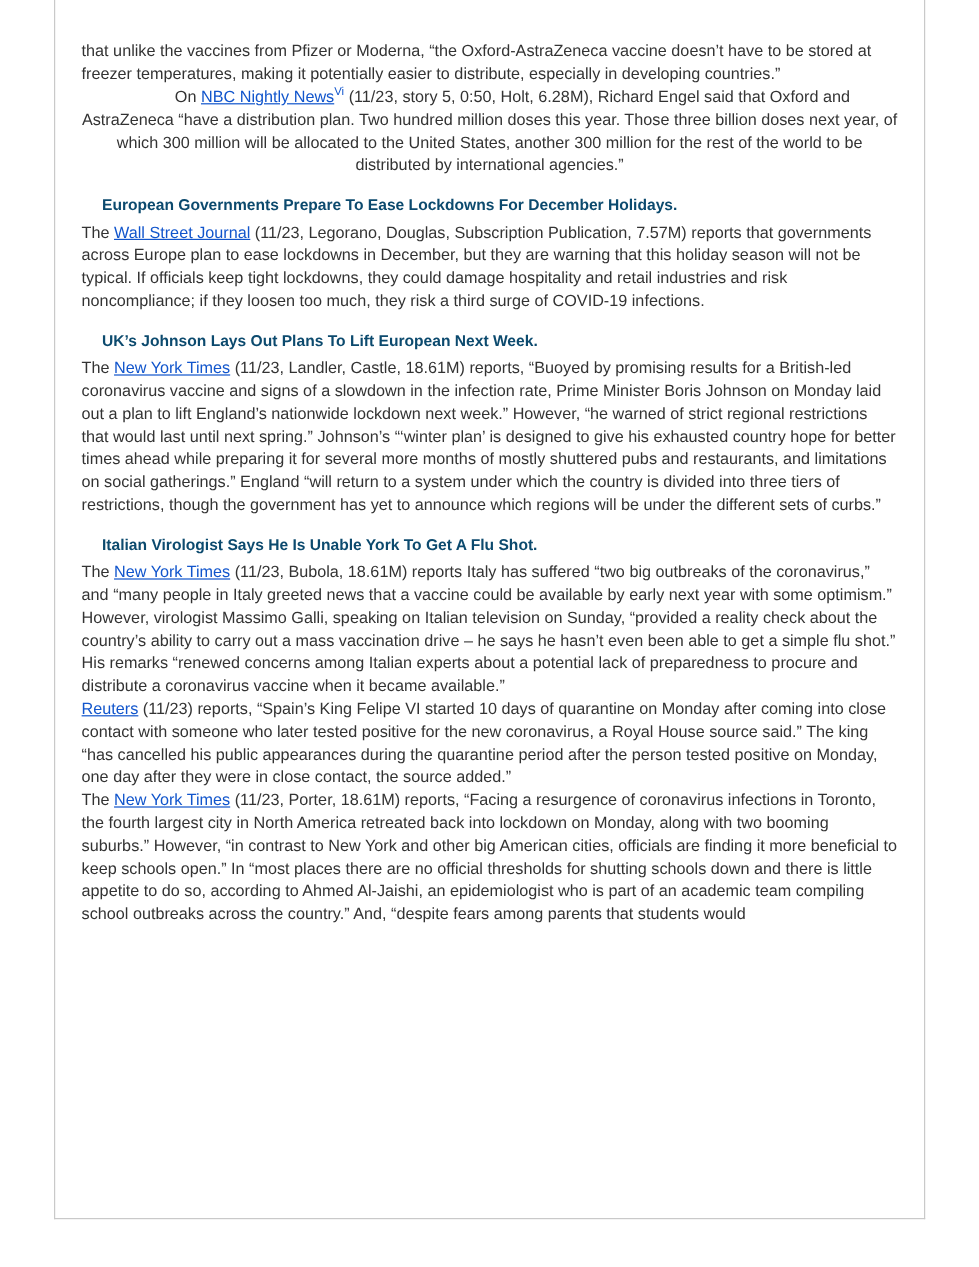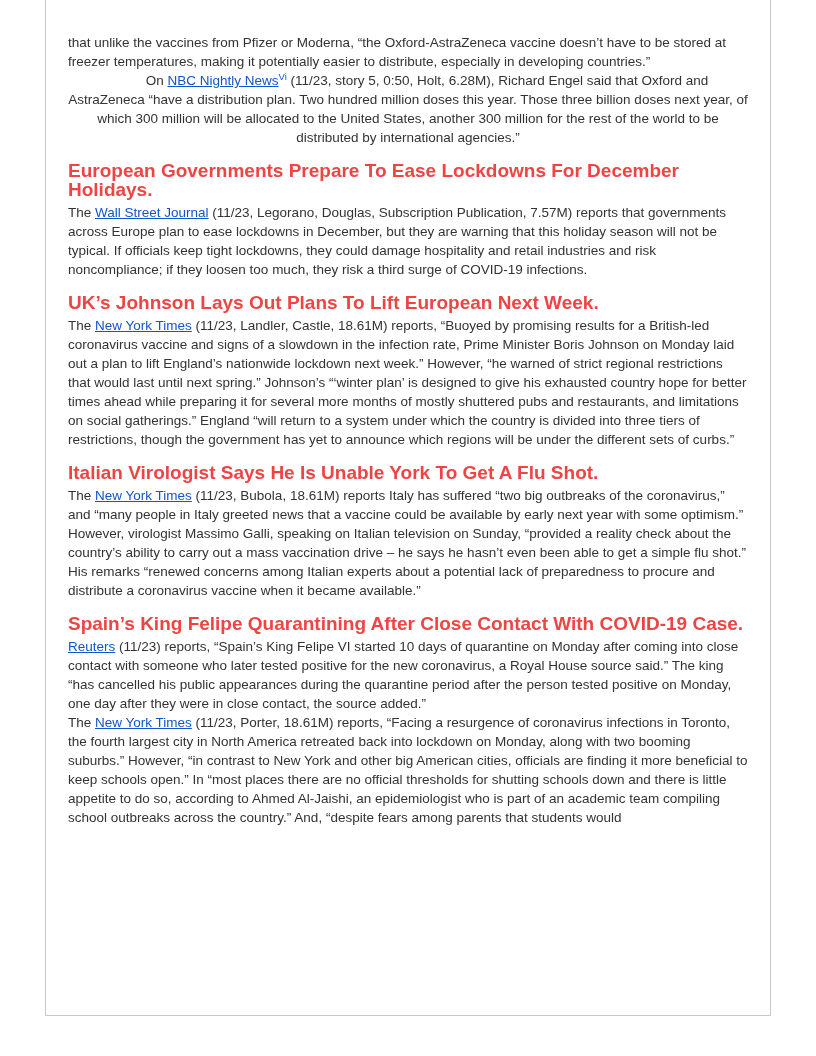--- a/index.html
+++ b/index.html
@@ -31,25 +31,25 @@
     margin: 0;
     font-size: 13.5px;
     line-height: 19px;
     color: #333333;
   }
   .para.indent {
     text-indent: 38px;
     text-align: center;
   }
   .heading {
-    margin: 14px 0 4px 0;
-    font-size: 19px;
+    margin: 14px 0 4px 17px;
+    font-size: 13px;
     line-height: 19px;
     font-weight: bold;
-    color: #ef4444;
+    color: #0c4a6e;
   }
   a.src-link {
     color: #1155cc;
     text-decoration: underline;
     cursor: pointer;
   }
   sup.sup-link {
     color: #1155cc;
     font-size: 9.5px;
     line-height: 0;
@@ -66,17 +66,16 @@
 <div class="page">
   <div class="content-frame" id="doc-content">
       <p class="para"><span class="text-run">that unlike the vaccines from Pfizer or Moderna, “the Oxford-AstraZeneca vaccine doesn’t have to be stored at freezer temperatures, making it potentially easier to distribute, especially in developing countries.”</span></p>
       <p class="para indent"><span class="text-run">On </span><a href="#" class="src-link">NBC Nightly News</a><sup class="sup-link">Vi</sup><span class="text-run"> (11/23, story 5, 0:50, Holt, 6.28M), Richard Engel said that Oxford and AstraZeneca “have a distribution plan. Two hundred million doses this year. Those three billion doses next year, of which 300 million will be allocated to the United States, another 300 million for the rest of the world to be distributed by international agencies.”</span></p>
       <h2 class="heading">European Governments Prepare To Ease Lockdowns For December Holidays.</h2>
       <p class="para"><span class="text-run">The </span><a href="#" class="src-link">Wall Street Journal</a><span class="text-run"> (11/23, Legorano, Douglas, Subscription Publication, 7.57M) reports that governments across Europe plan to ease lockdowns in December, but they are warning that this holiday season will not be typical. If officials keep tight lockdowns, they could damage hospitality and retail industries and risk noncompliance; if they loosen too much, they risk a third surge of COVID-19 infections.</span></p>
       <h2 class="heading">UK’s Johnson Lays Out Plans To Lift European Next Week.</h2>
       <p class="para"><span class="text-run">The </span><a href="#" class="src-link">New York Times</a><span class="text-run"> (11/23, Landler, Castle, 18.61M) reports, “Buoyed by promising results for a British-led coronavirus vaccine and signs of a slowdown in the infection rate, Prime Minister Boris Johnson on Monday laid out a plan to lift England’s nationwide lockdown next week.” However, “he warned of strict regional restrictions that would last until next spring.” Johnson’s “‘winter plan’ is designed to give his exhausted country hope for better times ahead while preparing it for several more months of mostly shuttered pubs and restaurants, and limitations on social gatherings.” England “will return to a system under which the country is divided into three tiers of restrictions, though the government has yet to announce which regions will be under the different sets of curbs.”</span></p>
       <h2 class="heading">Italian Virologist Says He Is Unable York To Get A Flu Shot.</h2>
       <p class="para"><span class="text-run">The </span><a href="#" class="src-link">New York Times</a><span class="text-run"> (11/23, Bubola, 18.61M) reports Italy has suffered “two big outbreaks of the coronavirus,” and “many people in Italy greeted news that a vaccine could be available by early next year with some optimism.” However, virologist Massimo Galli, speaking on Italian television on Sunday, “provided a reality check about the country’s ability to carry out a mass vaccination drive – he says he hasn’t even been able to get a simple flu shot.” His remarks “renewed concerns among Italian experts about a potential lack of preparedness to procure and distribute a coronavirus vaccine when it became available.”</span></p>
-      <h2 class="heading">Spain’s King Felipe Quarantining After Close Contact With COVID-19 Case.</h2>
       <p class="para"><a href="#" class="src-link">Reuters</a><span class="text-run"> (11/23) reports, “Spain’s King Felipe VI started 10 days of quarantine on Monday after coming into close contact with someone who later tested positive for the new coronavirus, a Royal House source said.” The king “has cancelled his public appearances during the quarantine period after the person tested positive on Monday, one day after they were in close contact, the source added.”</span></p>
       <p class="para"><span class="text-run">The </span><a href="#" class="src-link">New York Times</a><span class="text-run"> (11/23, Porter, 18.61M) reports, “Facing a resurgence of coronavirus infections in Toronto, the fourth largest city in North America retreated back into lockdown on Monday, along with two booming suburbs.” However, “in contrast to New York and other big American cities, officials are finding it more beneficial to keep schools open.” In “most places there are no official thresholds for shutting schools down and there is little appetite to do so, according to Ahmed Al-Jaishi, an epidemiologist who is part of an academic team compiling school outbreaks across the country.” And, “despite fears among parents that students would</span></p>
     </div>
 </div>
 
 </body></html>

